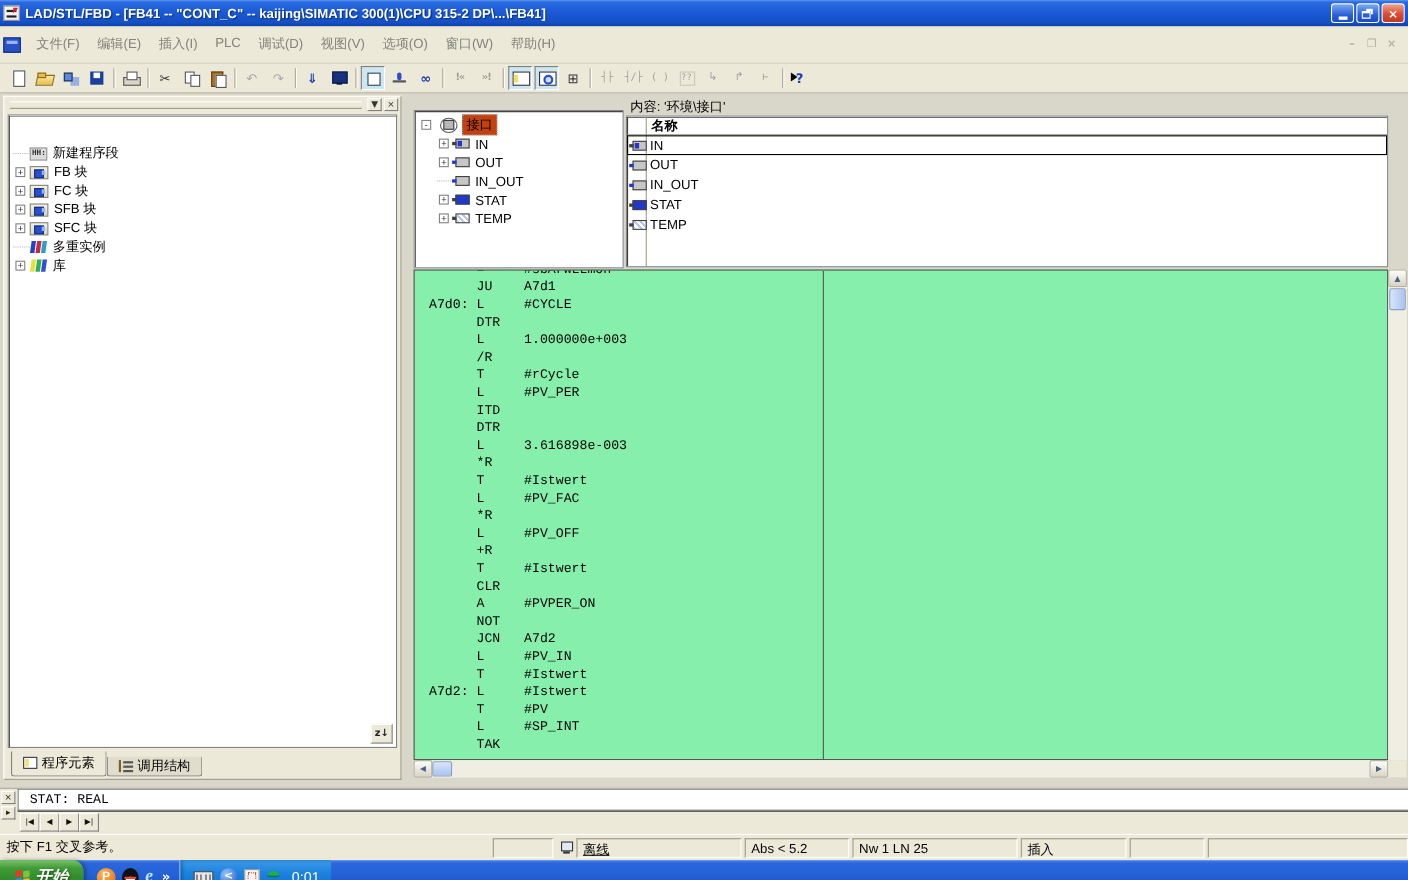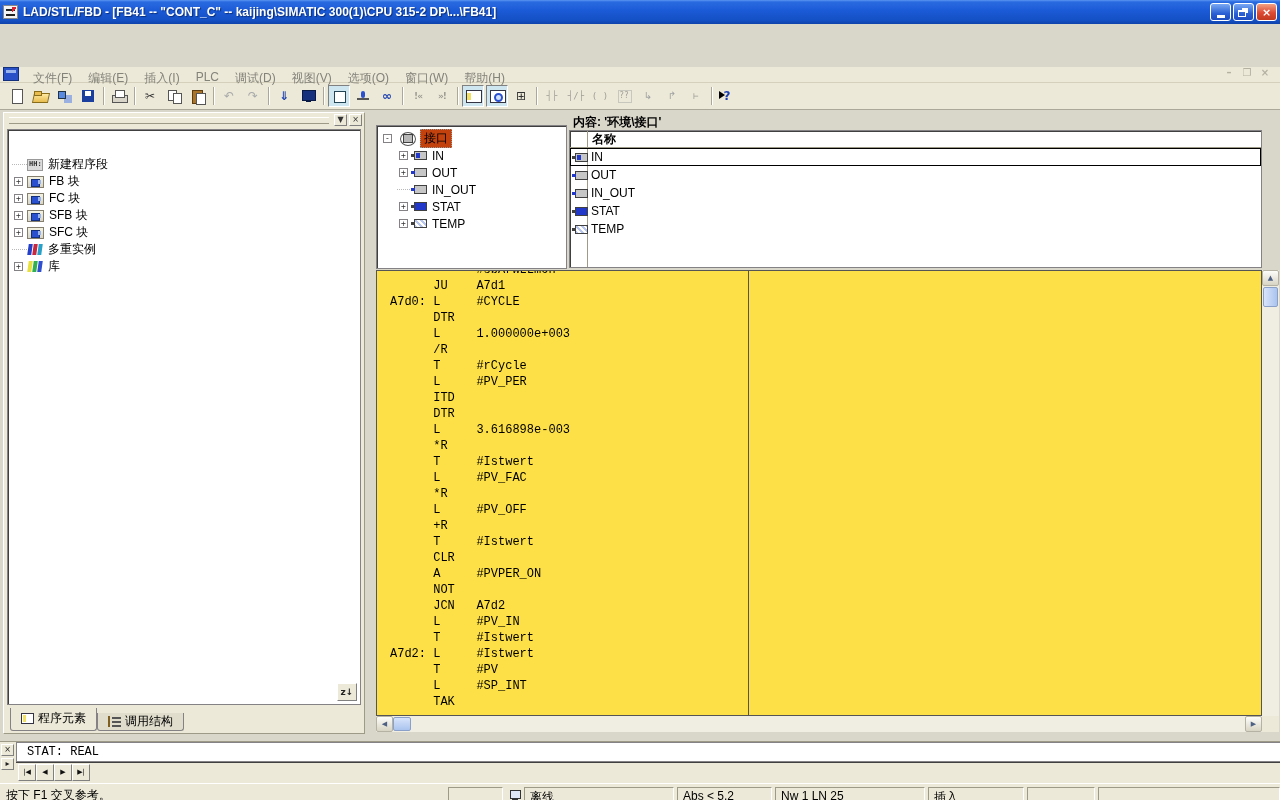--- a/index.html
+++ b/index.html
@@ -9,21 +9,21 @@
   
   .titlebar{height:24px;background:linear-gradient(180deg,#5a96f0 0%,#2a6ae0 8%,#1b5ad6 45%,#1450c4 85%,#0e42aa 100%);display:flex;align-items:center;padding:0 3px;color:#fff;}
   .titlebar .ttl{flex:1;font-weight:bold;font-size:12px;margin-left:5px;text-shadow:1px 1px 1px #0a2f7a;white-space:nowrap;overflow:hidden;}
   .winbtn{width:21px;height:18px;margin-left:2px;border-radius:3px;border:1px solid #fff;display:flex;align-items:center;justify-content:center;color:#fff;font:bold 11px/1 "DejaVu Sans",sans-serif;}
   .winbtn.min,.winbtn.res{background:linear-gradient(180deg,#7aa8f4,#2a60d4 60%,#1c4cc0);}
   .winbtn.cls{background:linear-gradient(180deg,#f3a183,#dd4a34 55%,#c23a20);}
   .glyph-min{display:block;width:8px;height:3px;background:#fff;margin-top:8px;}
   .glyph-res{display:block;width:8px;height:7px;border:1px solid #fff;border-top-width:2px;box-shadow:3px -3px 0 -1px #fff;margin:3px 0 0 -3px;}
 
   
-  .menubar{height:16px;background:#ece9d8;display:flex;align-items:flex-start;border-bottom:1px solid #d4d0bc;margin-top:43px;}
+  .menubar{height:34px;background:#ece9d8;display:flex;align-items:center;border-bottom:1px solid #d4d0bc;}
   .mdi-icon{width:16px;height:14px;margin:0 6px 0 3px;background:#2a50c8;border:1px solid #12307e;position:relative;}
   .mdi-icon::before{content:"";position:absolute;left:2px;top:2px;right:2px;height:3px;background:#9ab4ee;}
   .menu-item{padding:3px 8px;color:#84837a;white-space:nowrap;}
   .menubar .spacer{flex:1;}
   .mdi-ctrls{display:flex;gap:4px;margin-right:8px;color:#b4b1a2;font:bold 10px "DejaVu Sans",sans-serif;}
   .mdi-ctrls span{width:14px;text-align:center;}
 
   
   .toolbar{height:27px;background:#ece9d8;border-bottom:1px solid #aca899;display:flex;align-items:center;padding-left:4px;}
   .tbtn{width:22px;height:22px;margin:0 1px;border:1px solid transparent;display:flex;align-items:center;justify-content:center;background:transparent;}
@@ -104,31 +104,31 @@
   .chip.c-inout::before{background:#2238c8;}
   .chip.c-in::after{content:"";position:absolute;left:1px;top:1px;width:4px;height:5px;background:#2238c8;}
   .chip.c-stat{background:#2238c8;}
   .chip.c-temp{background:repeating-linear-gradient(45deg,#b8c6ee 0 2px,#fff 2px 4px);}
   .rooticon{width:16px;height:14px;border:1px solid #555;border-radius:50%;background:#fff;margin:0 4px;display:flex;align-items:center;justify-content:center;flex:none;}
   .rooticon::before{content:"";width:8px;height:7px;background:#b8b8b8;border:1px solid #404040;}
   .iface-root-label{background:#c2410c;border:1px dotted #999;padding:0 3px;}
 
   
   .content-pane{position:absolute;left:569px;top:4px;width:693px;height:155px;}
-  .content-header{height:16px;font-weight:bold;color:#000;padding-left:4px;white-space:nowrap;}
+  .content-header{height:16px;font-weight:normal;color:#000;padding-left:4px;white-space:nowrap;}
   .content-table{position:relative;height:138px;background:#fff;border:1px solid #848284;box-shadow:inset 1px 1px 0 #404040;}
   .colline{position:absolute;left:17px;top:0;bottom:0;width:1px;background:#9d9a88;}
   .thead{height:17px;display:flex;align-items:center;font-weight:bold;border-bottom:1px solid #9d9a88;padding-left:22px;}
   .crow{height:18px;display:flex;align-items:center;border:1px solid transparent;position:relative;}
   .crow.selected{border-color:#000;}
   .crow .cicon{width:20px;display:flex;justify-content:center;flex:none;}
   .crow .chip{margin:0;}
 
   
-  .code-pane{position:absolute;left:376px;top:160px;width:886px;height:446px;background:#fde047;border:1px solid #555;overflow:hidden;}
+  .code-pane{position:absolute;left:376px;top:160px;width:886px;height:446px;background:#86efac;border:1px solid #555;overflow:hidden;}
   .code-divider{position:absolute;left:371px;top:0;bottom:0;width:1px;background:#555;}
   #code-pre{margin-top:-9px;padding-left:13px;font:12px/16px "Liberation Mono","DejaVu Sans Mono",monospace;color:#000;white-space:pre;}
 
   
   .vscroll{position:absolute;left:1262px;top:160px;width:17px;height:462px;background:#f0eee3;}
   .hscroll{position:absolute;left:376px;top:606px;width:886px;height:16px;background:#f0eee3;display:flex;}
   .sbtn{width:17px;height:16px;background:linear-gradient(180deg,#fdfdfa,#d8d4c4);border:1px solid #b5b2a4;border-radius:2px;font:7px/14px "DejaVu Sans",sans-serif;text-align:center;color:#4d6185;flex:none;}
   .vscroll .sbtn{width:17px;}
   .vthumb{position:absolute;left:1px;top:17px;width:15px;height:20px;background:linear-gradient(90deg,#d8e4fb,#aac4ee);border:1px solid #8ba0c8;border-radius:2px;}
   .hthumb{width:18px;height:14px;margin-top:1px;background:linear-gradient(180deg,#d8e4fb,#aac4ee);border:1px solid #8ba0c8;border-radius:2px;}

